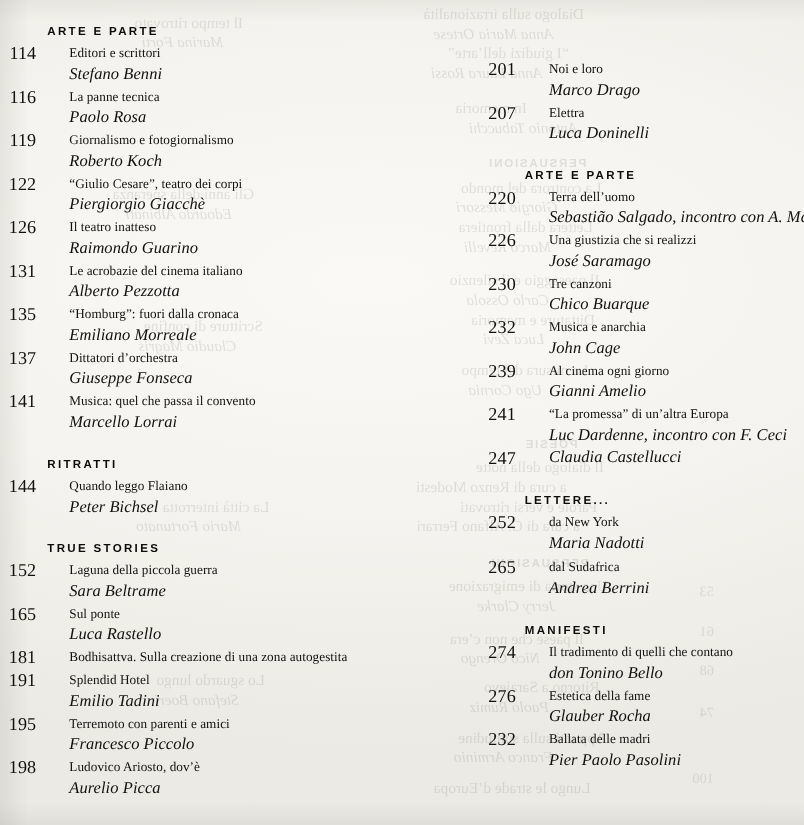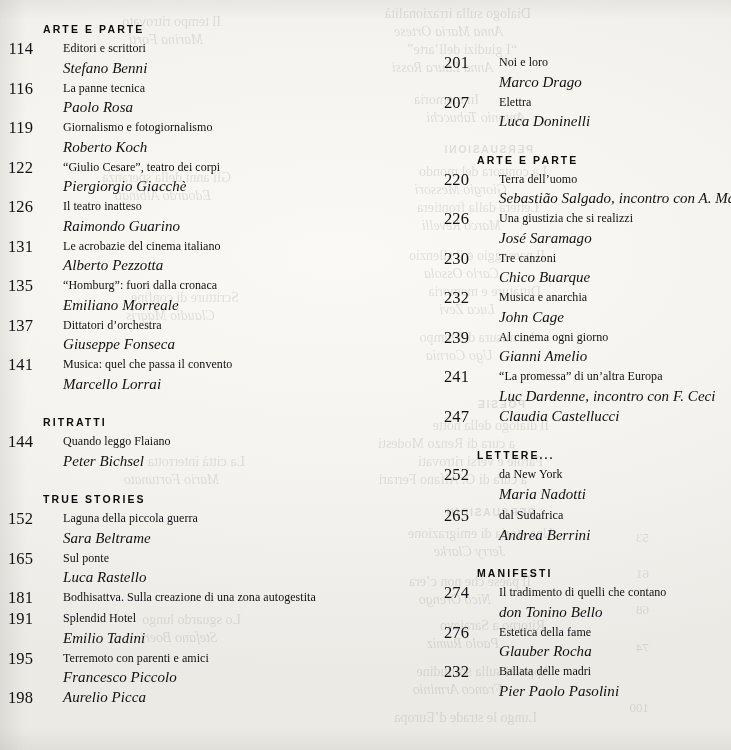--- a/index.html
+++ b/index.html
@@ -287,20 +287,21 @@
       <div class="pg">195</div>
       <div class="texts">
         <div class="title">Terremoto con parenti e amici</div>
         <div class="author">Francesco Piccolo</div>
       </div>
     </div>
     <div class="entry-gap"></div>
     <div class="entry">
       <div class="pg">198</div>
       <div class="texts">
+        <div class="title">Ludovico Ariosto, dov’è</div>
         <div class="author">Aurelio Picca</div>
       </div>
     </div>
   </div>
 <div class="col" id="col-right" style="padding-top: 42px; margin-top: 10px;">
     <div class="entry">
       <div class="pg">201</div>
       <div class="texts">
         <div class="title">Noi e loro</div>
         <div class="author">Marco Drago</div>

